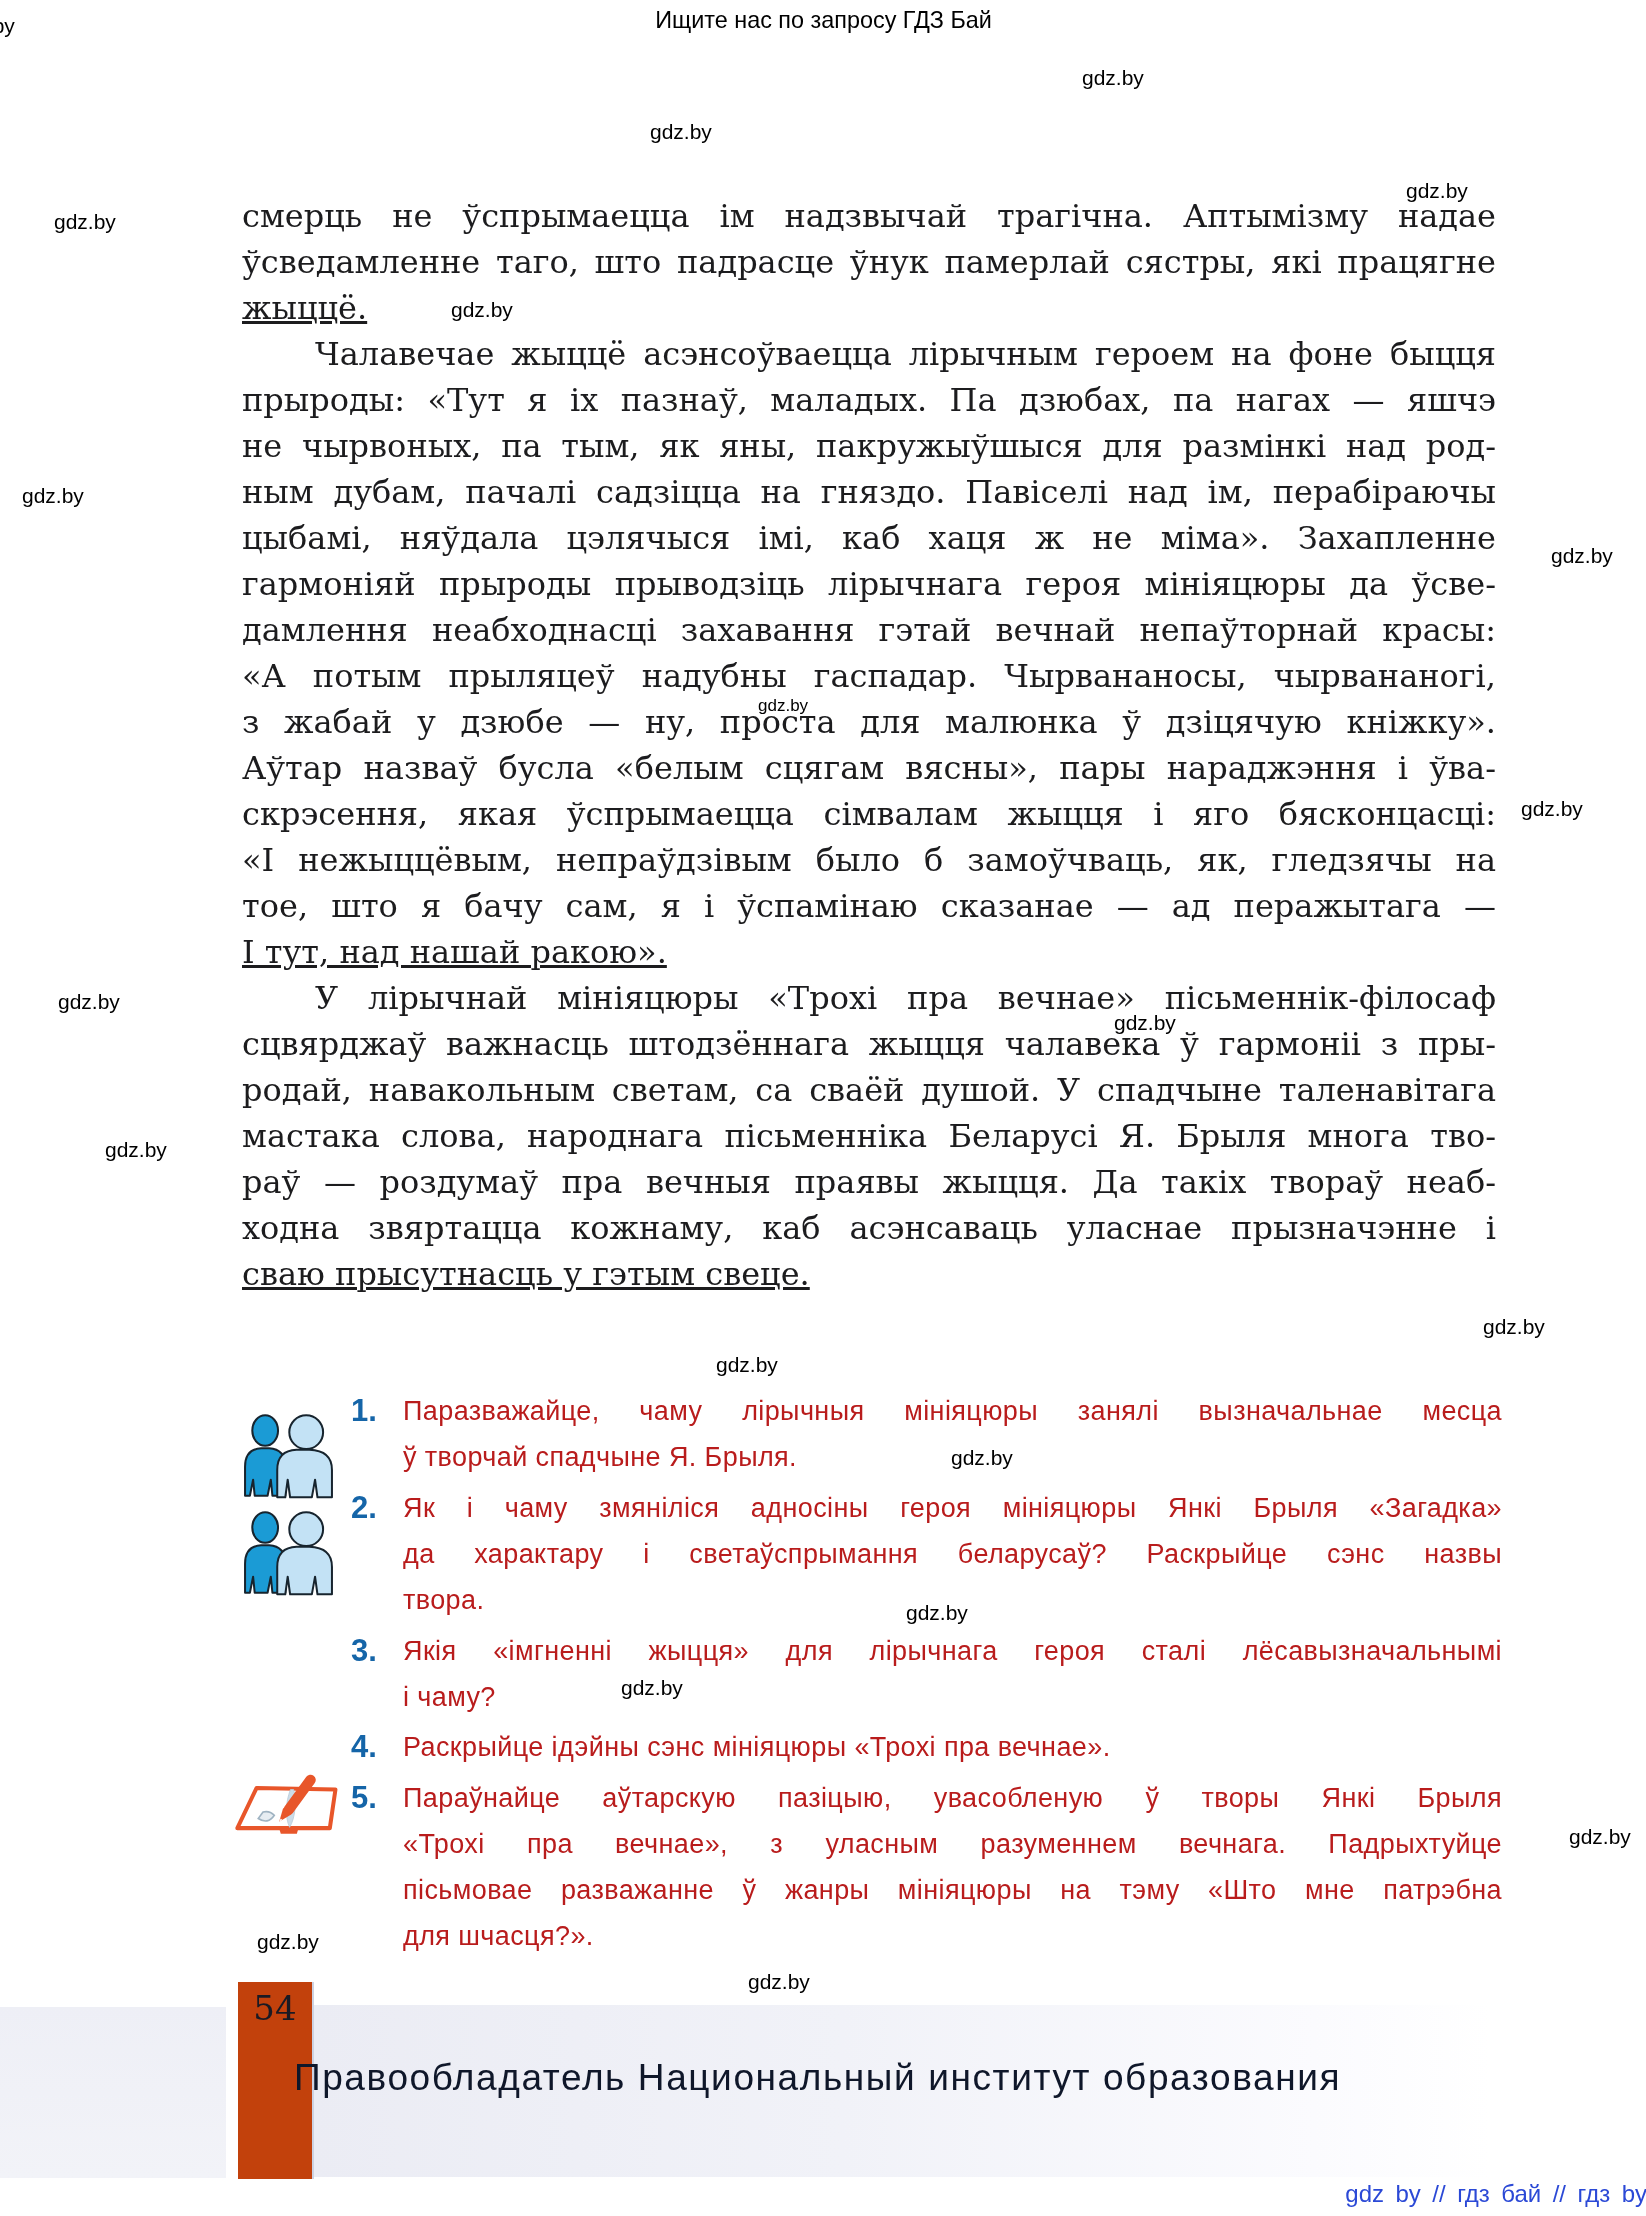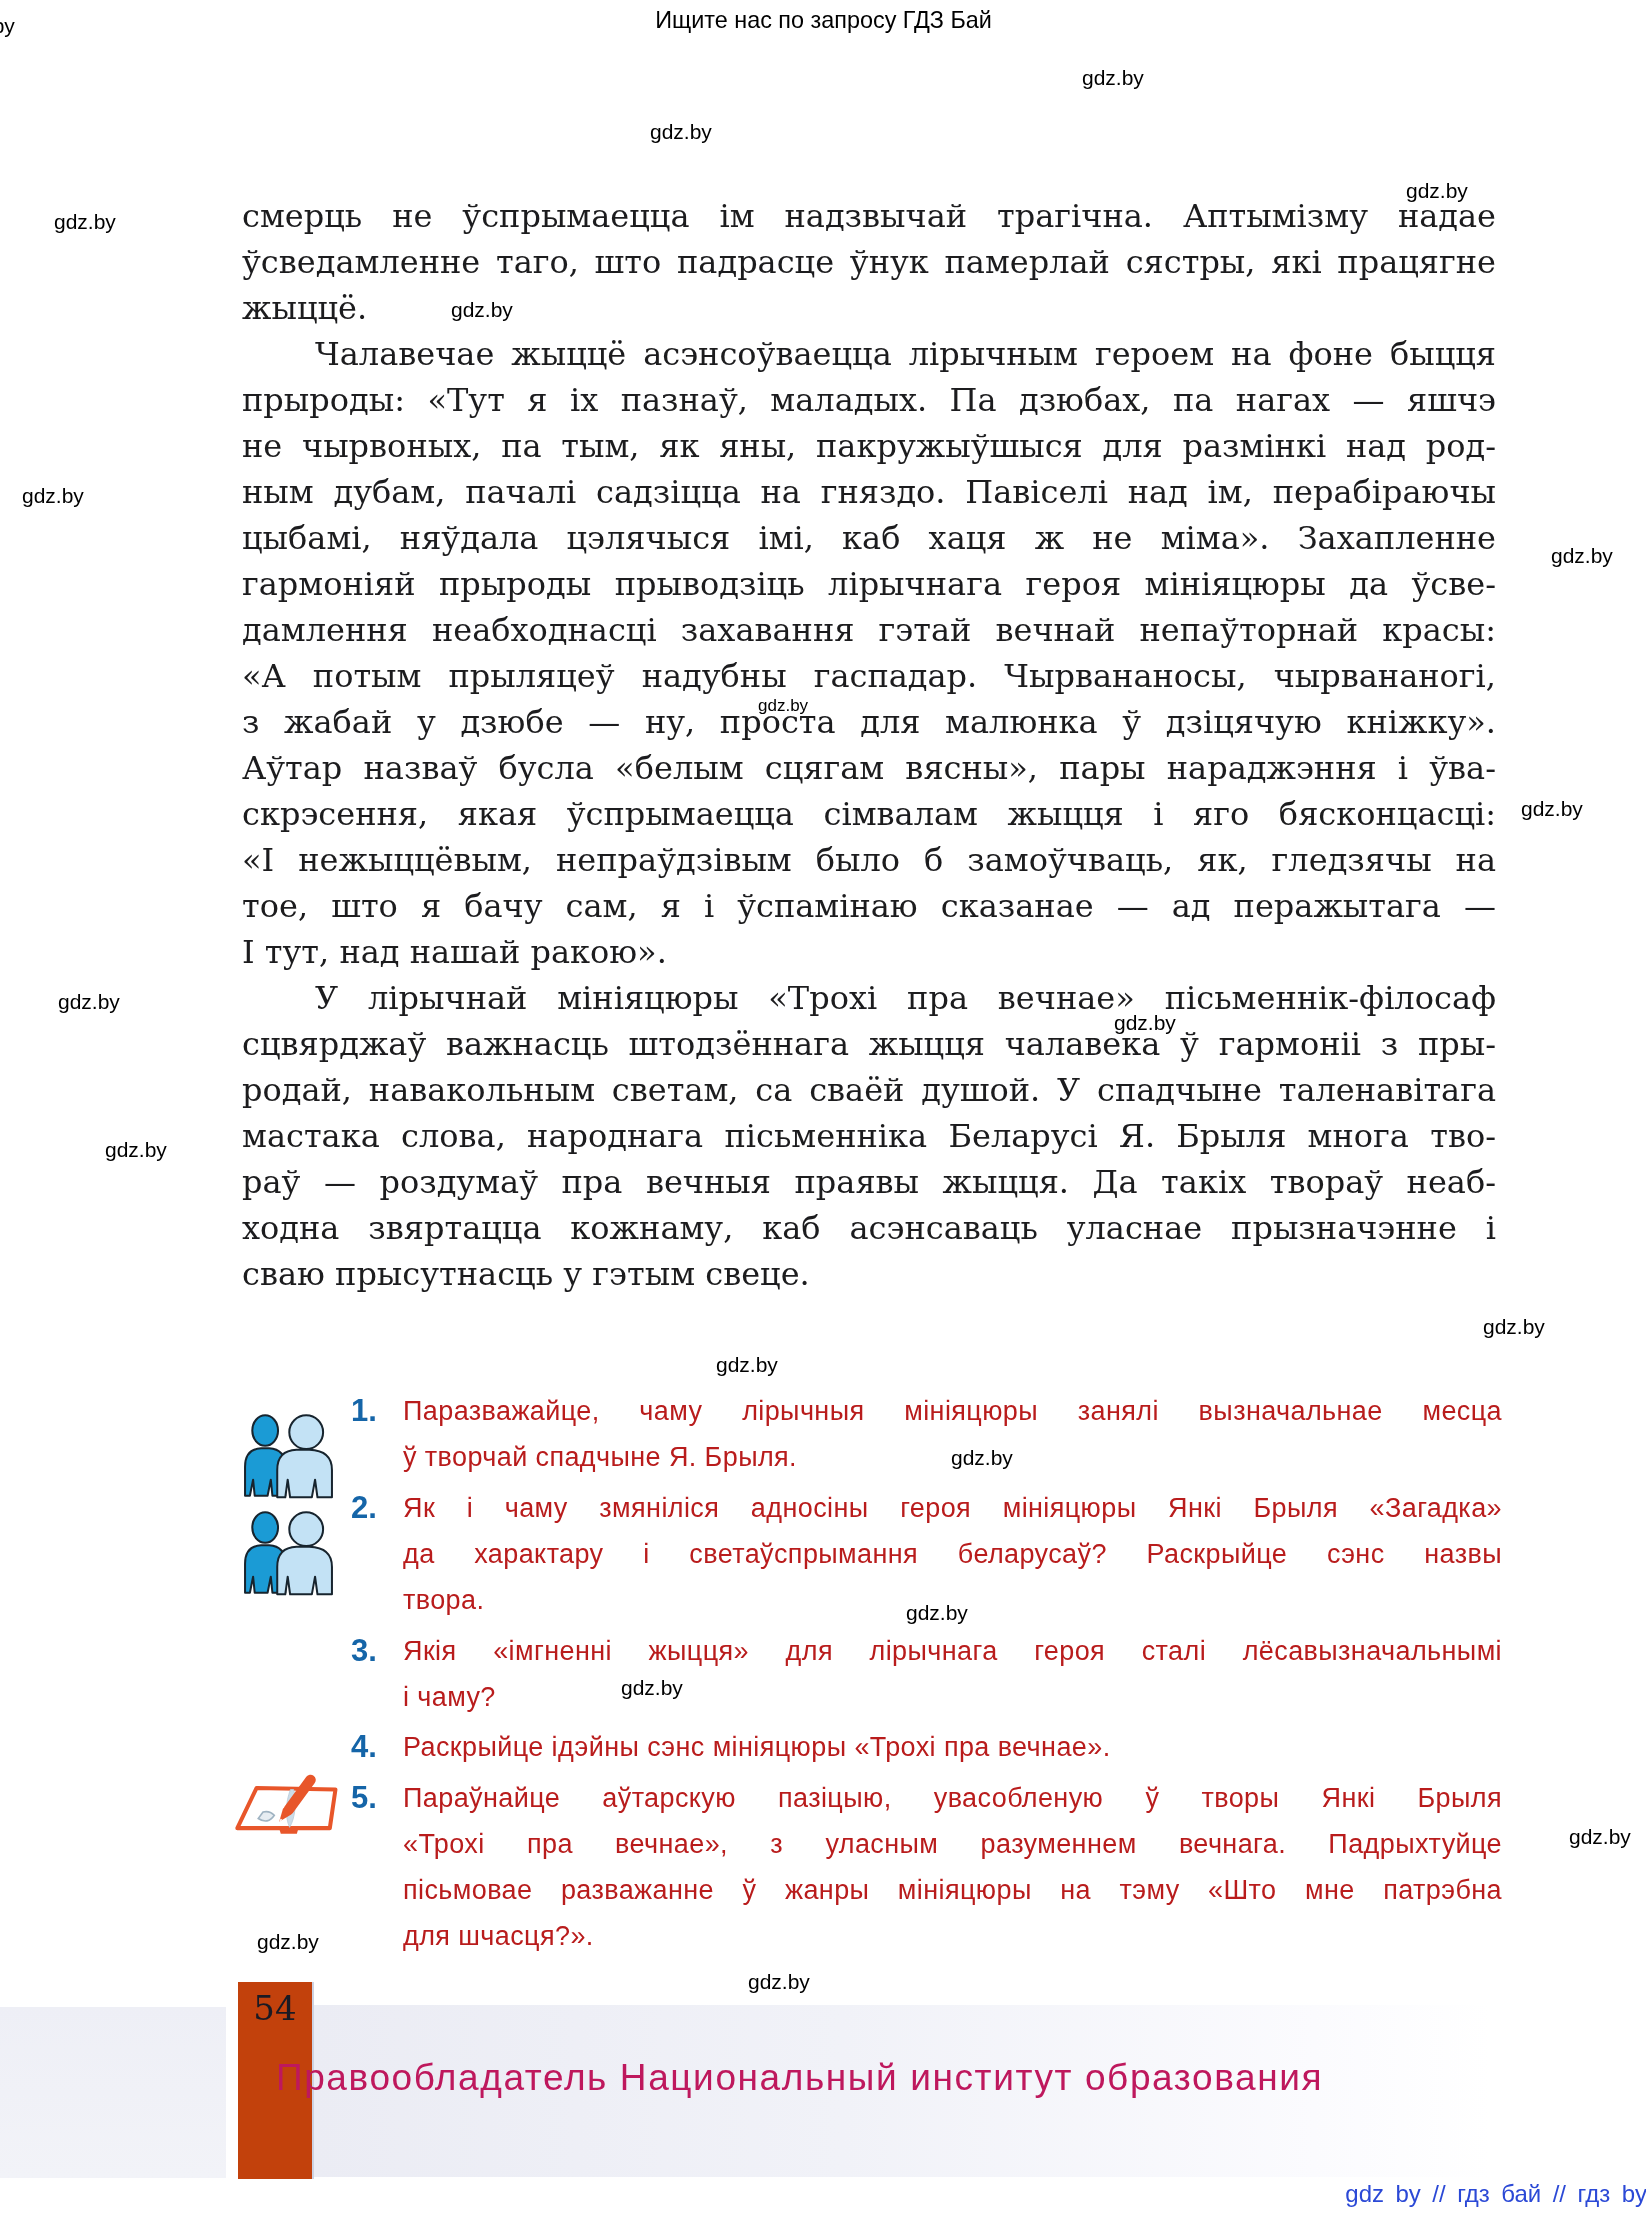--- a/index.html
+++ b/index.html
@@ -28,21 +28,21 @@
   
   .body-text{
     position:absolute;left:242px;top:193px;width:1254px;
   }
   .bline{
     font:32px/46px "DejaVu Serif","Liberation Serif",serif;
     color:#1c1c1e;
     text-align:justify;
     text-align-last:justify;
   }
-  .bline.last{text-align-last:left;}
+  .bline.last{text-align-last:left;text-decoration:underline;}
   .bline.indent{text-indent:73px;}
   
   .questions{position:absolute;left:403px;top:1388px;width:1099px;}
   .q{position:relative;margin-bottom:4.8px;}
   .qnum{
     position:absolute;left:-52px;top:0;
     font:bold 31px/46px "Liberation Sans",sans-serif;
     color:#1565a8;
   }
   .qline{
@@ -70,24 +70,24 @@
     background:#c2410c;
     border-right:2.4px solid #cdd2e2;
   }
   .page-num{
     margin-top:6.4px;
     text-align:center;
     font:34px/40px "DejaVu Serif","Liberation Serif",serif;
     color:#1a1a24;
   }
   .copyright{
-    position:absolute;left:276px;top:2054px;
+    position:absolute;left:294px;top:2054px;
     font:37px/47px "Liberation Sans",sans-serif;
     letter-spacing:1.6px;
-    color:#be185d;
+    color:#0f172a;
     white-space:nowrap;
   }
   .footer-links{
     position:absolute;left:0;top:2179px;width:100%;
     text-align:right;
     font:24px/29px "Liberation Sans",sans-serif;
     word-spacing:4.8px;
     color:#2b49d6;
     cursor:pointer;
   }

